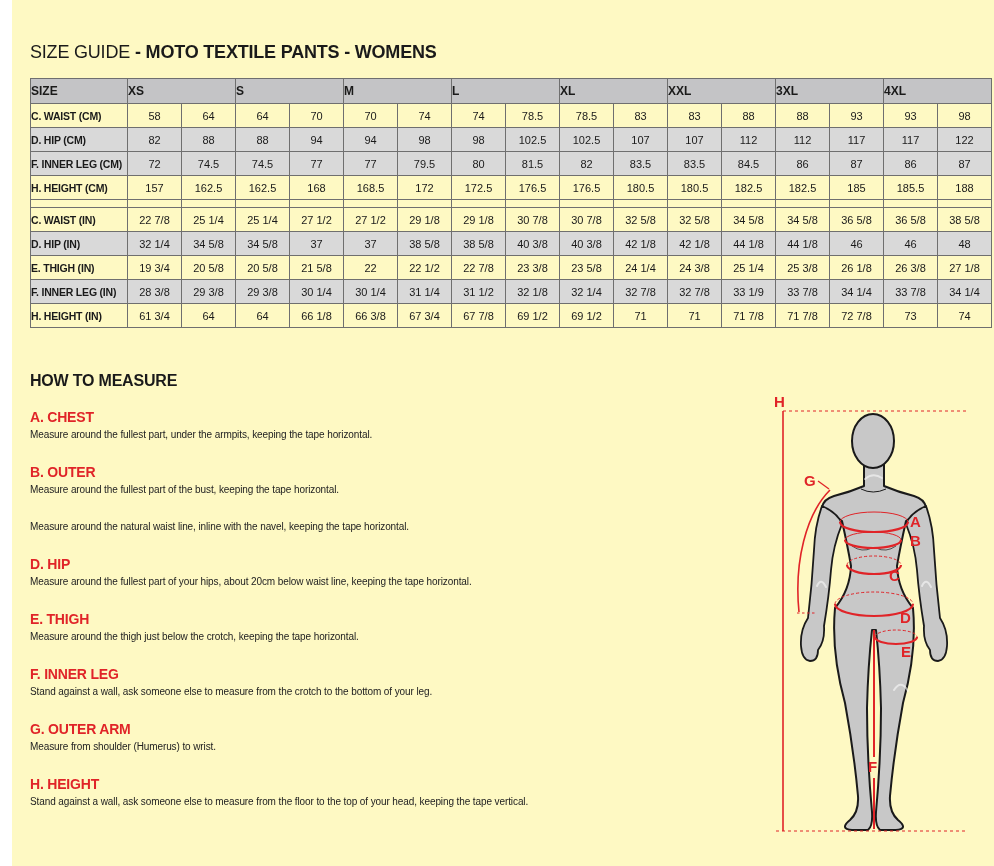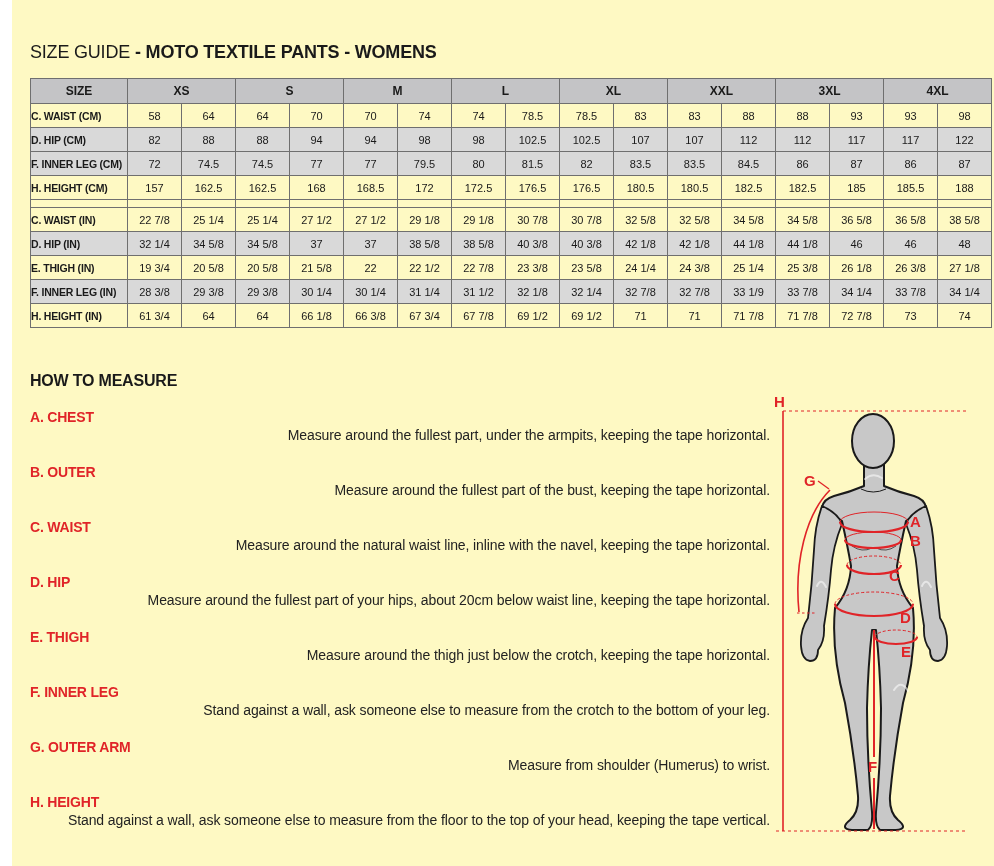--- a/index.html
+++ b/index.html
@@ -17,36 +17,36 @@
   .tbl-wrap { position:absolute; left:18px; top:78px; width:962px; }
   table.size-table {
     width:962px; table-layout:fixed; border-collapse:collapse;
     border:1.5px solid #484848;
   }
   table.size-table col.lblcol { width:97px; }
   table.size-table th, table.size-table td {
     border:1px solid #6f6f6f; overflow:hidden; white-space:nowrap;
   }
   table.size-table thead th {
-    height:25px; background:#c4c4c6; font-size:12px; font-weight:700; text-align:center;
+    height:25px; background:#c4c4c6; font-size:12px; font-weight:700; text-align:left;
   }
   table.size-table tbody tr { height:24px; }
   table.size-table tbody tr.spacer { height:8px; }
   table.size-table td.rowlabel {
     text-align:left; font-size:10.5px; font-weight:700; letter-spacing:-0.2px;
   }
   table.size-table td.val { text-align:center; font-size:11px; }
   table.size-table tr.shaded td { background:#d9d9d9; }
 
   
   .htm-heading { position:absolute; left:18px; top:372px; font-size:16px; font-weight:700; letter-spacing:-0.2px; }
   .measure-list { position:absolute; left:18px; top:408px; width:740px; }
   .mitem { margin-bottom:19px; }
   .mitem .mlabel { font-size:14px; font-weight:700; color:var(--red); line-height:18px; white-space:nowrap; letter-spacing:-0.2px; }
-  .mitem .mtext  { font-size:14px; font-weight:400; color:#222; line-height:18px; white-space:nowrap; letter-spacing:-0.1px;text-align:right; }
+  .mitem .mtext  { font-size:10px; font-weight:400; color:#222; line-height:18px; white-space:nowrap; letter-spacing:-0.1px; }
 
   
   .diagram { position:absolute; left:744px; top:386px; width:250px; height:456px; }
 
   :root { --red:#e02428; }
 </style>
 </head>
 <body>
 
 <div class="page">
@@ -273,21 +273,20 @@
   <div class="measure-list">
     <div class="mitem">
       <div class="mlabel">A. CHEST</div>
       <div class="mtext">Measure around the fullest part, under the armpits, keeping the tape horizontal.</div>
     </div>
     <div class="mitem">
       <div class="mlabel">B. OUTER</div>
       <div class="mtext">Measure around the fullest part of the bust, keeping the tape horizontal.</div>
     </div>
     <div class="mitem">
-      <div class="mlabel">C. WAIST</div>
       <div class="mtext">Measure around the natural waist line, inline with the navel, keeping the tape horizontal.</div>
     </div>
     <div class="mitem">
       <div class="mlabel">D. HIP</div>
       <div class="mtext">Measure around the fullest part of your hips, about 20cm below waist line, keeping the tape horizontal.</div>
     </div>
     <div class="mitem">
       <div class="mlabel">E. THIGH</div>
       <div class="mtext">Measure around the thigh just below the crotch, keeping the tape horizontal.</div>
     </div>

